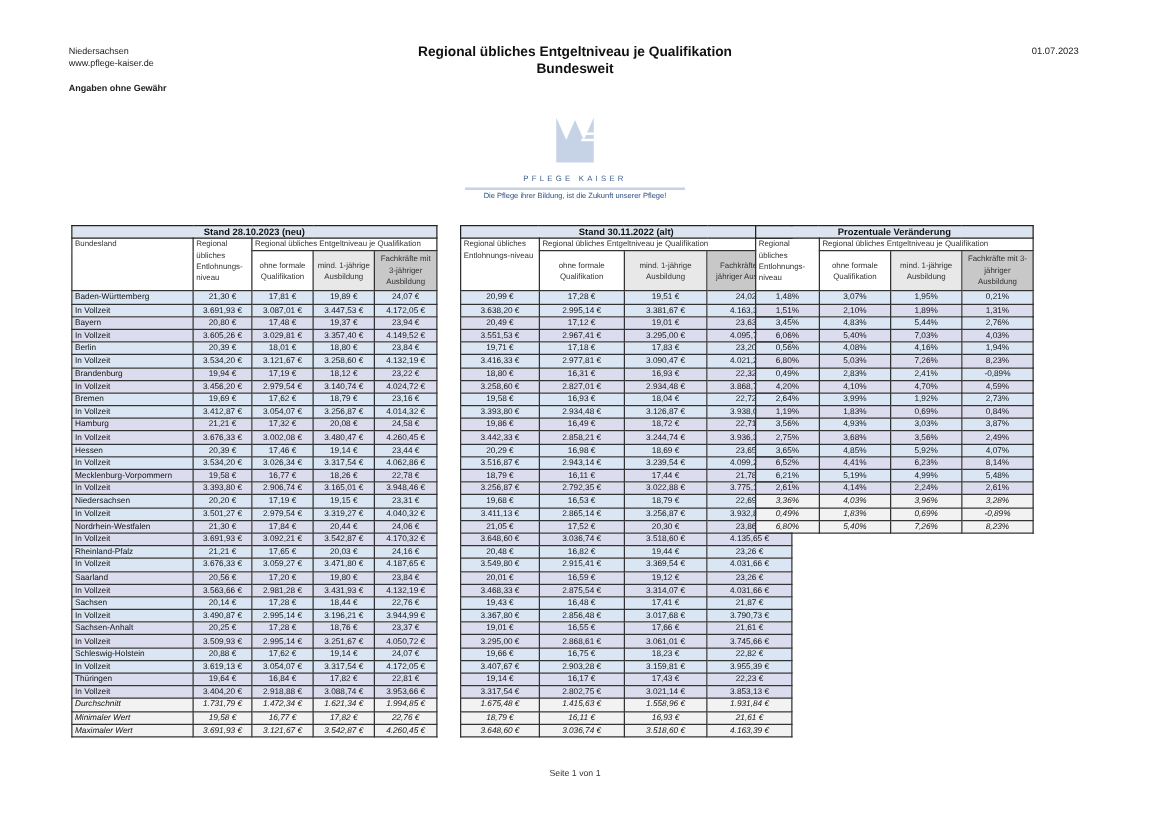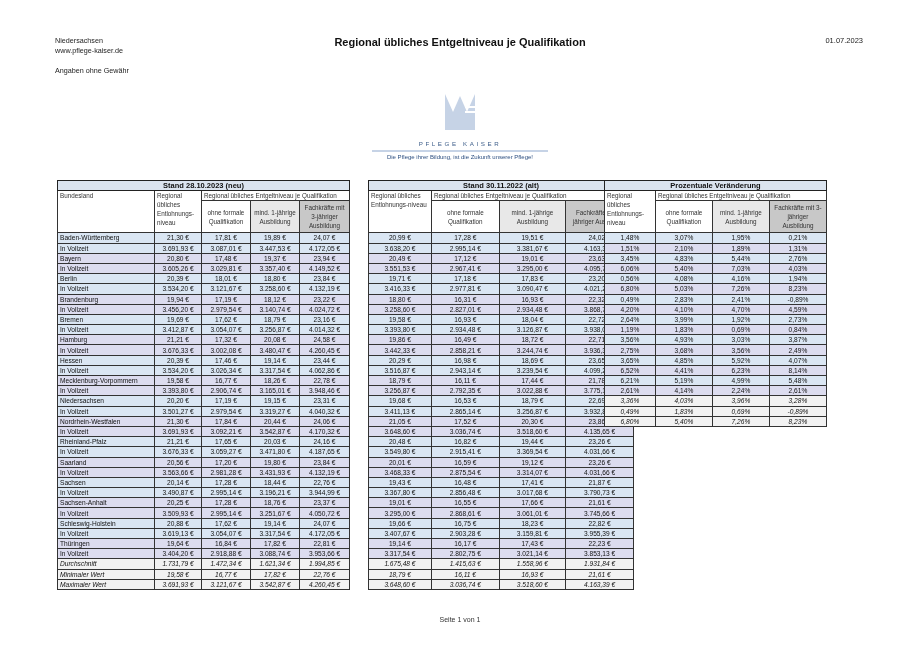--- a/index.html
+++ b/index.html
@@ -1,19 +1,19 @@
 <!DOCTYPE html>
 <html><head>
 <meta charset="utf-8">
 <style>
   html, body { margin:0; padding:0; background:#ffffff; }
   body { width:920px; height:650px; position:relative; overflow:hidden;
          font-family:"Liberation Sans", sans-serif; color:#111; }
   .hdr-left { position:absolute; left:55px; top:36px; font-size:7.2px; line-height:10px; color:#222; }
-  .hdr-left .disc { margin-top:10px; font-weight:normal; }
+  .hdr-left .disc { margin-top:10px; font-weight:bold; }
   .hdr-title { position:absolute; left:0; right:0; top:36px; text-align:center; font-weight:bold; font-size:11px; line-height:13px; }
   .hdr-date { position:absolute; right:57px; top:36px; font-size:7.5px; color:#222; }
   .logo { position:absolute; left:340px; width:240px; top:92px; text-align:center; }
   .logo svg { display:block; margin:0 auto; }
   .logo .brand { font-size:6.2px; letter-spacing:2.6px; color:#41618c; margin-top:8px; }
   .logo .rule { height:2px; background:#c6d3e6; width:176px; margin:3px auto 2px; }
   .logo .slogan { font-size:6px; color:#2d4f80; }
   .footer { position:absolute; left:0; right:0; top:616px; text-align:center; font-size:7px; color:#333; }
 
   .tbl { position:absolute; left:57px; top:180px; width:772px; }
@@ -38,20 +38,21 @@
 </head>
 <body>
 
 <div class="hdr-left">
   <div>Niedersachsen</div>
   <div>www.pflege-kaiser.de</div>
   <div class="disc">Angaben ohne Gewähr</div>
 </div>
 <div class="hdr-title">
   <div>Regional übliches Entgeltniveau je Qualifikation</div>
+  <div>Bundesweit</div>
 </div>
 <div class="hdr-date">01.07.2023</div>
 
 <div class="logo">
   <svg width="34" height="40" viewBox="0 0 34 40">
     <path d="M2 2 L10 20 L17 4 L24 20 L32 2 L32 38 L2 38 Z" fill="#c6d3e6"></path>
     <rect x="22" y="14" width="10" height="2" fill="#fff"></rect>
     <rect x="22" y="19" width="10" height="2" fill="#fff"></rect>
   </svg>
   <div class="brand">PFLEGE KAISER</div>

